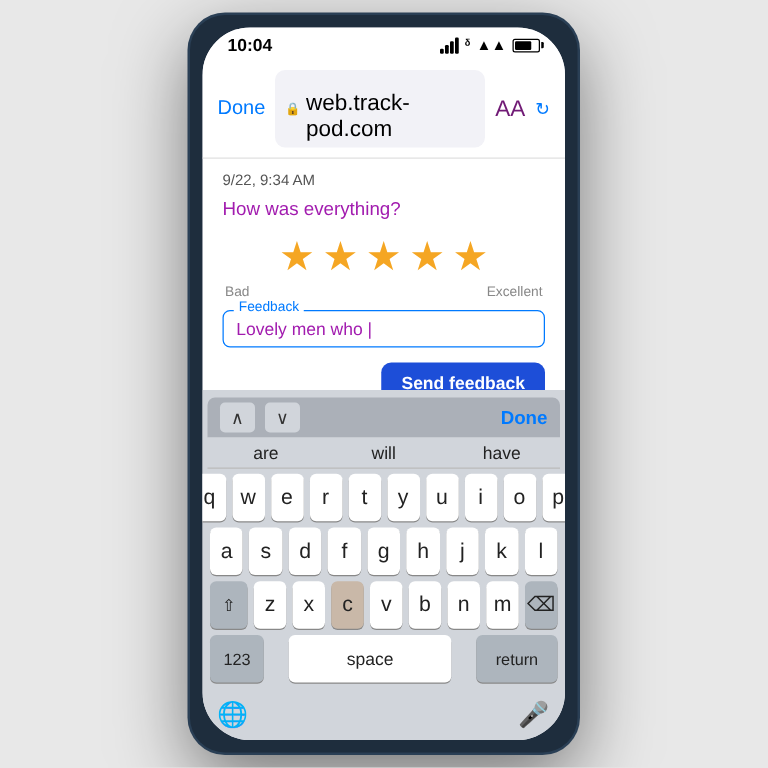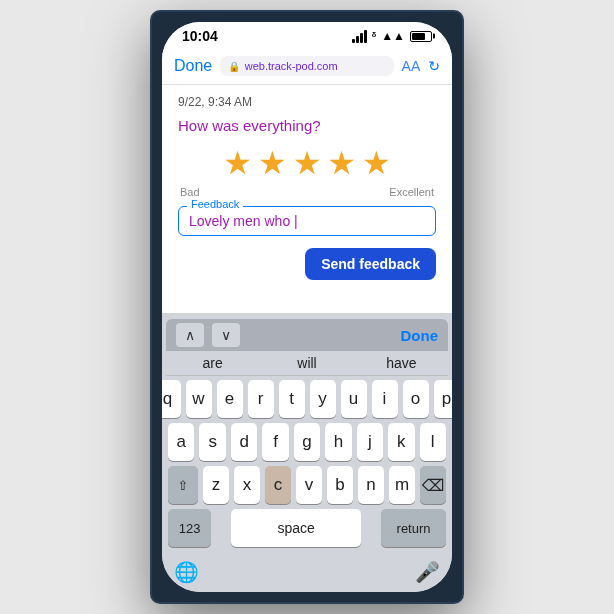--- a/index.html
+++ b/index.html
@@ -10,21 +10,21 @@
       align-items: center;
       width: 614px;
       height: 614px;
       font-family: -apple-system, 'Helvetica Neue', Arial, sans-serif;
     }
 
     .phone-frame {
       width: 310px;
       height: 590px;
       background: #1e2d3d;
-      border-radius: 8px;
+      border-radius: 28px;
       position: relative;
       box-shadow: 0 0 0 2px #2a3f55, 0 20px 60px rgba(0,0,0,0.5);
       overflow: hidden;
       display: flex;
       flex-direction: column;
     }
 
     
     .phone-frame::before {
       content: '';
@@ -143,22 +143,22 @@
       align-items: center;
       gap: 4px;
       font-size: 12px;
       color: #333;
     }
     .lock-icon {
       font-size: 10px;
       color: #555;
     }
     .browser-aa {
-      color: #3b82f6;
-      font-size: 14px;
+      color: #701a75;
+      font-size: 18px;
     }
     .browser-refresh {
       color: #007aff;
       font-size: 14px;
     }
 
     
     .page-content {
       background: #fff;
       flex: 1;
@@ -401,21 +401,21 @@
         <div class="battery-icon">
           <div class="battery-fill"></div>
         </div>
       </div>
     </div>
 
     <div class="browser-bar">
       <span class="browser-done">Done</span>
       <div class="browser-url">
         <span class="lock-icon">🔒</span>
-        <span style="font-size:11px; color:#6d28d9;">web.track-pod.com</span>
+        <span style="font-size:18px; color:#000000;margin-top:12px;">web.track-pod.com</span>
       </div>
       <span class="browser-aa">AA</span>
       <span class="browser-refresh">↻</span>
     </div>
 
     <div class="page-content">
       <div class="content-area">
         <div class="datetime">9/22, 9:34 AM</div>
         <div class="question">How was everything?</div>
 

